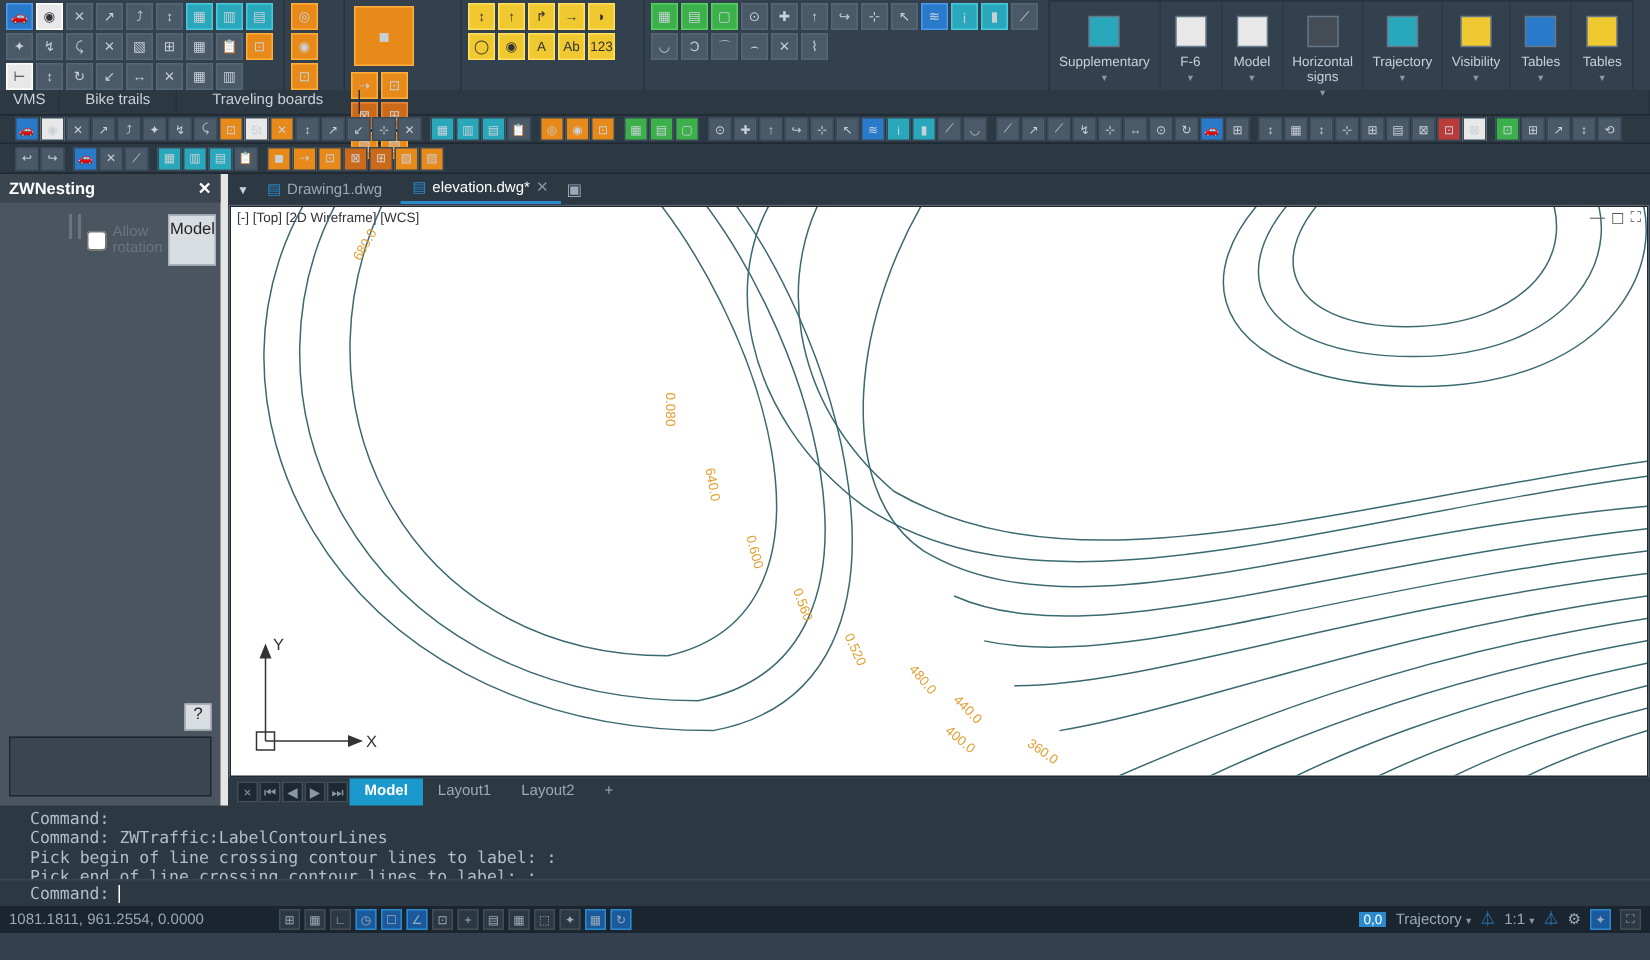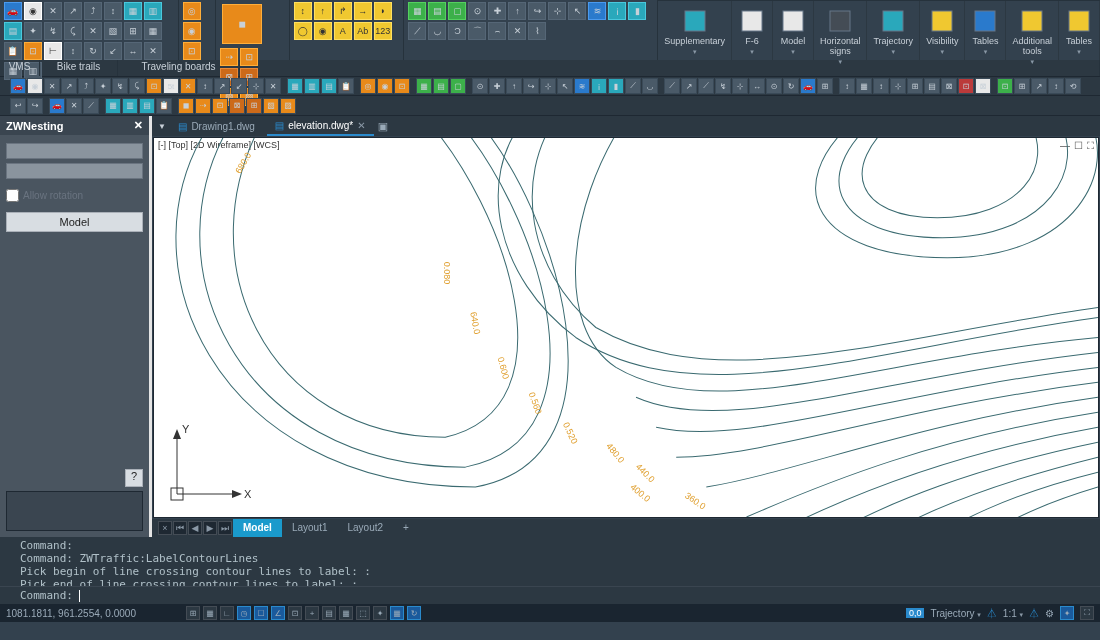--- a/index.html
+++ b/index.html
@@ -30,23 +30,23 @@
 
 
 .toolbar { display: flex; background: #2c3842; height: 20px; border-top: 1px solid #1e2832; border-bottom: 1px solid #1e2832; gap: 1px; padding-left: 10px; align-items: center; }
 .tb-icon { width: 16px; height: 16px; background: #4a5a68; border: 1px solid #3a4a58; cursor: pointer; display:flex; align-items:center; justify-content:center; font-size:8px; }
 .tb-sep { width: 4px; }
 
 
 .body-layout { display: flex; height: calc(100% - 60px - 16px - 20px - 20px - 85px - 18px); }
 
 
-.sidepanel { width: 152px; background: #4a5560; display: flex; flex-direction: column; border-right: 3px solid #e5e5e5; }
+.sidepanel { width: 152px; background: #4a5560; display: flex; flex-direction: column; border-right: 5px solid #e5e5e5; }
 .sidepanel-title { display: flex; justify-content: space-between; align-items: center; padding: 3px 6px; background: #3a4550; font-weight: bold; font-size: 11px; color: #fff; }
-.sidepanel-body { padding: 8px 6px; display: flex; flex-direction: column; gap: 4px; }
+.sidepanel-body { padding: 8px 6px; display: flex; flex-direction: row; gap: 4px; margin-left: 40px; }
 .sidepanel input[type=text] { width: 100%; height: 16px; background: #8a949e; border: 1px solid #6a7480; }
 .checkbox-row { display: flex; align-items: center; gap: 4px; color: #6a7480; font-size: 10px; margin: 6px 0; }
 .save-btn { background: #d8dde2; color: #222; border: 1px solid #aab0b8; padding: 3px 0; text-align: center; cursor: pointer; font-size: 11px; }
 .sidepanel-footer { margin-top: auto; padding: 6px; display:flex; flex-direction:column; gap:4px;}
 .help-btn { align-self: flex-end; width: 18px; height: 18px; background: #d8dde2; color: #222; text-align: center; font-size: 11px; border: 1px solid #aab0b8; cursor: pointer; }
 .preview-box { height: 40px; border: 1px solid #1e2832; background: #3a4550; }
 
 
 .canvas-area { flex: 1; display: flex; flex-direction: column; background: #33414e; }
 .doc-tabs { display: flex; background: #2c3842; height: 20px; align-items: center; padding: 0 6px; gap: 4px; }
@@ -247,30 +247,20 @@
         </div>
         <div class="lbl">Tables</div>
         <div class="arrowdn">▾</div>
       </div>
       <div class="big-btn">
         <div class="ico">
           <svg width="26" height="26">
             <rect x="3" y="3" width="20" height="20" fill="#f0c830" stroke="#667788"></rect>
           </svg>
         </div>
-        <div class="lbl">Additional
-tools</div>
-        <div class="arrowdn">▾</div>
-      </div>
-      <div class="big-btn">
-        <div class="ico">
-          <svg width="26" height="26">
-            <rect x="3" y="3" width="20" height="20" fill="#f0c830" stroke="#667788"></rect>
-          </svg>
-        </div>
         <div class="lbl">Tables</div>
         <div class="arrowdn">▾</div>
       </div>
     </div>
 </div>
 
 <div class="ribbon-labels">
   <div class="ribbon-label" style="width:40px">VMS</div>
   <div class="ribbon-label" style="width:78px">Bike trails</div>
   <div class="ribbon-label" style="width:122px">Traveling boards</div>

